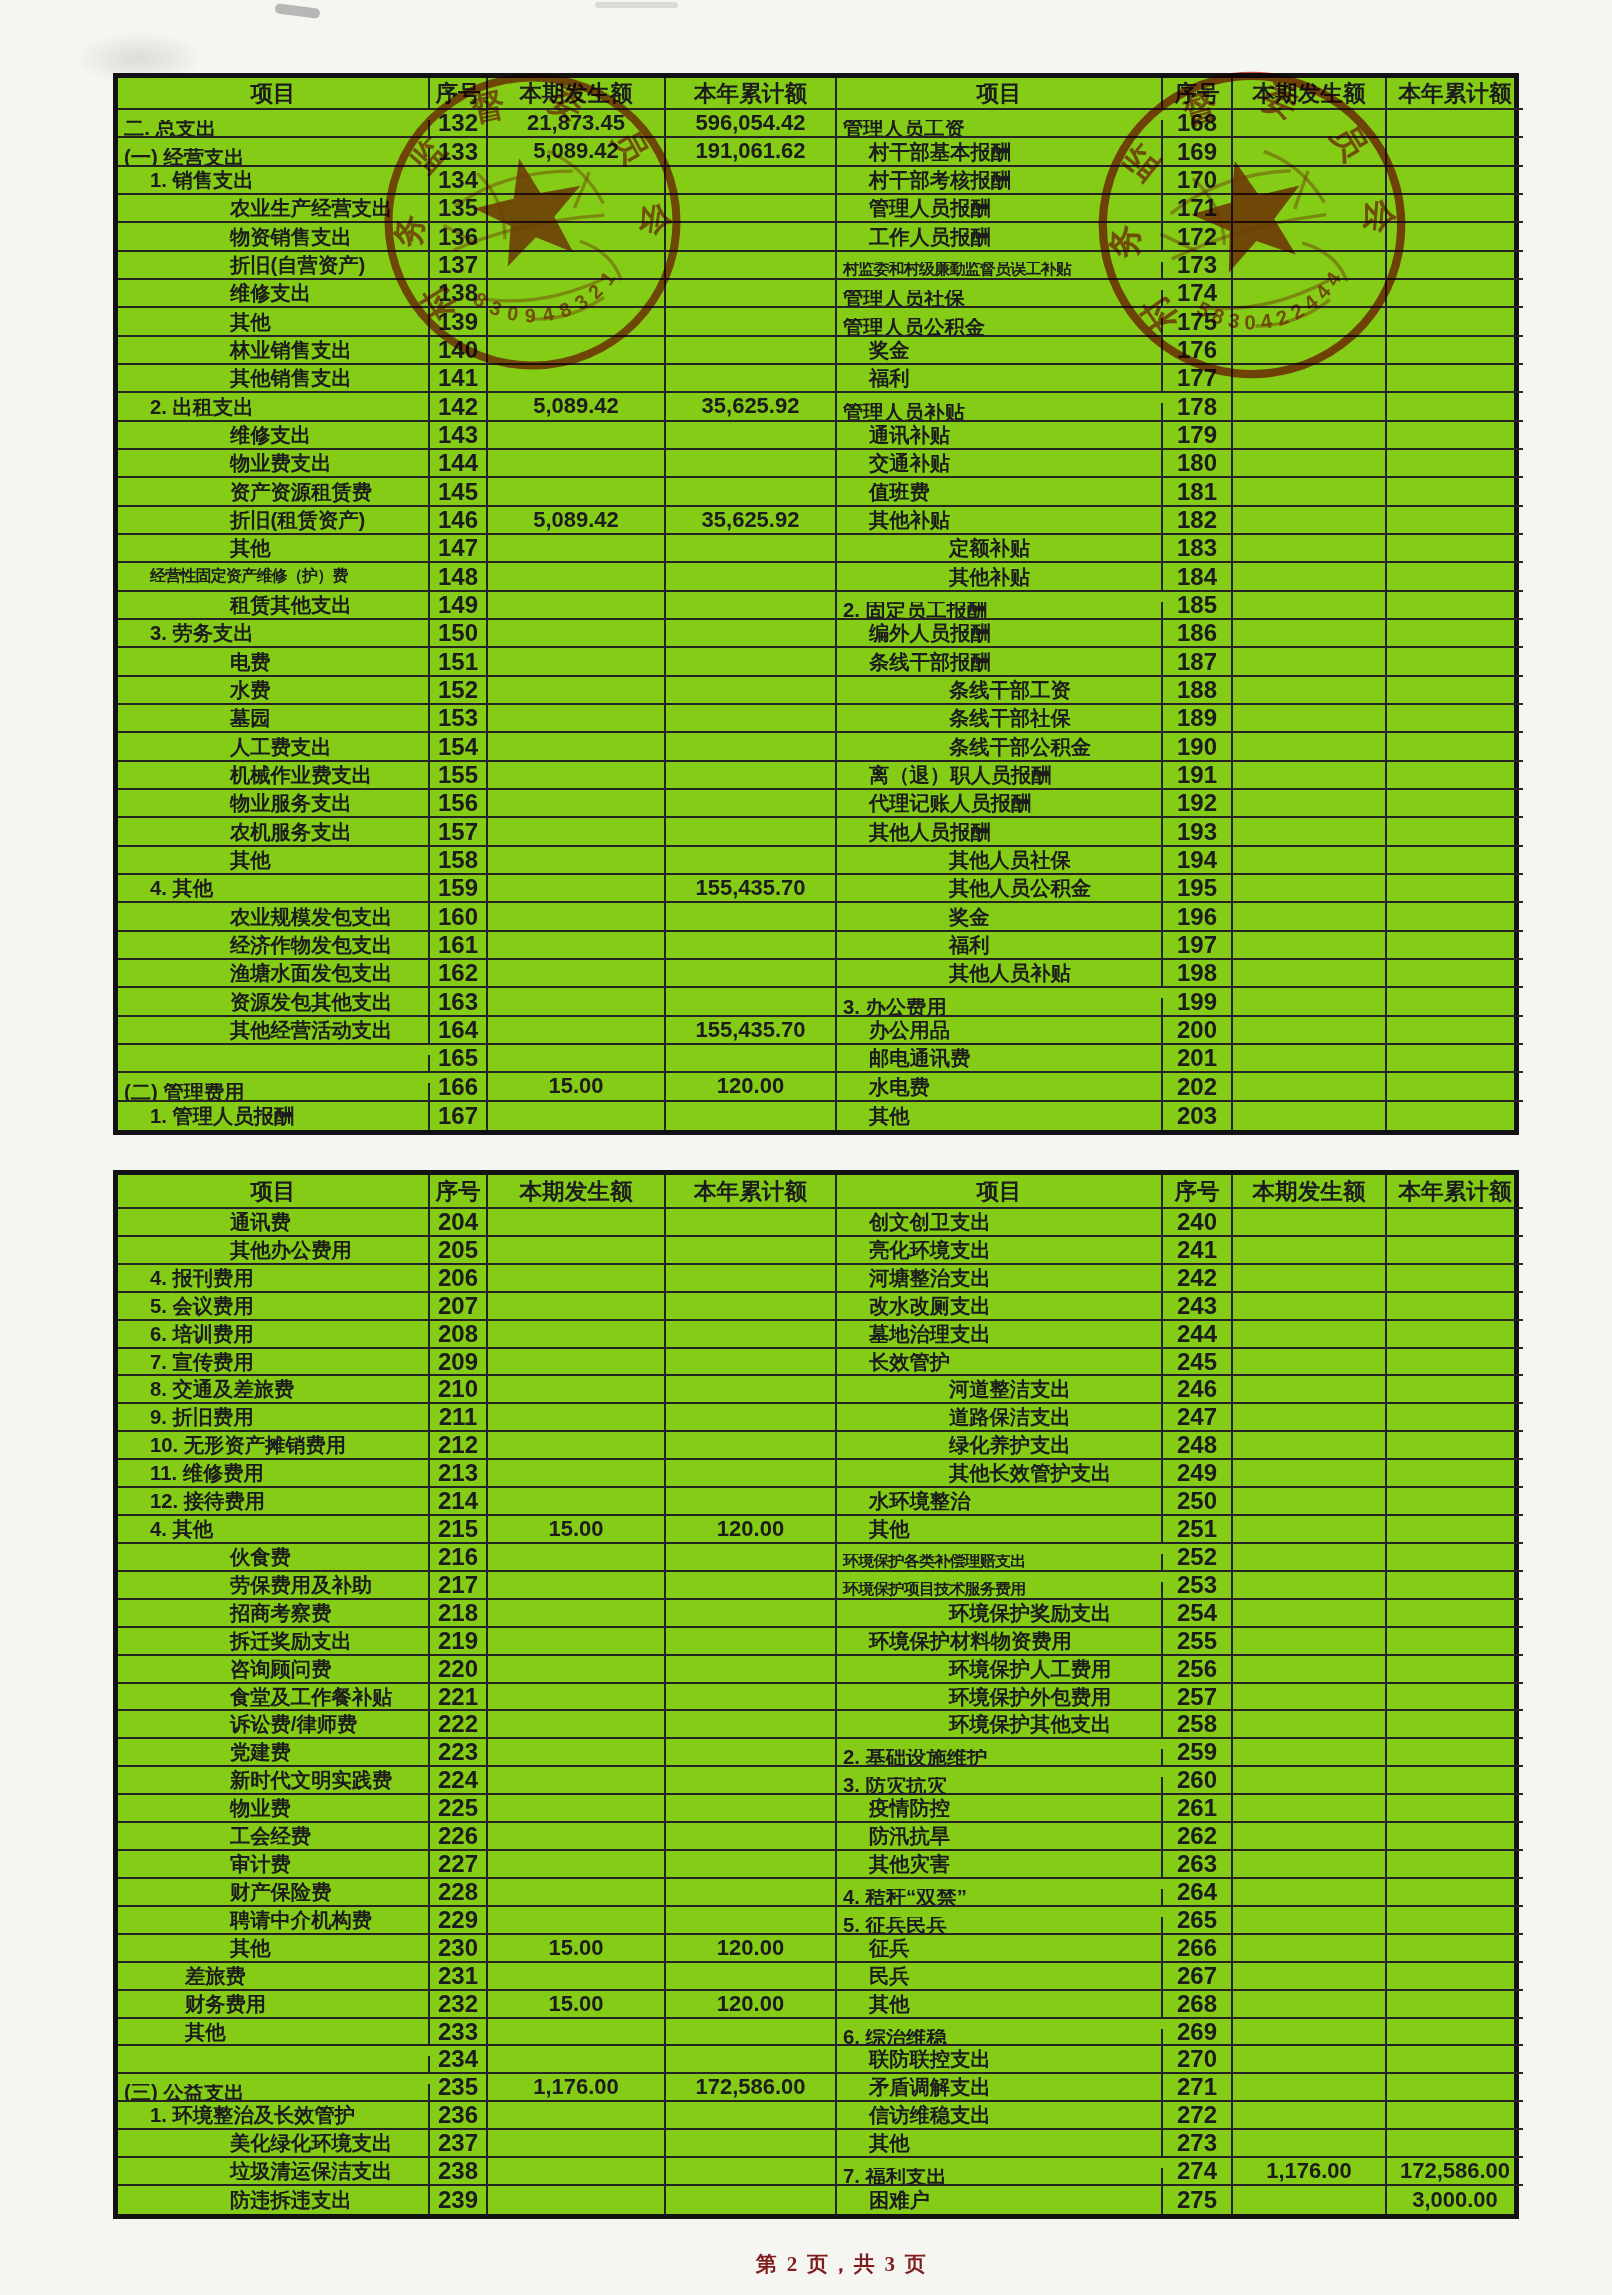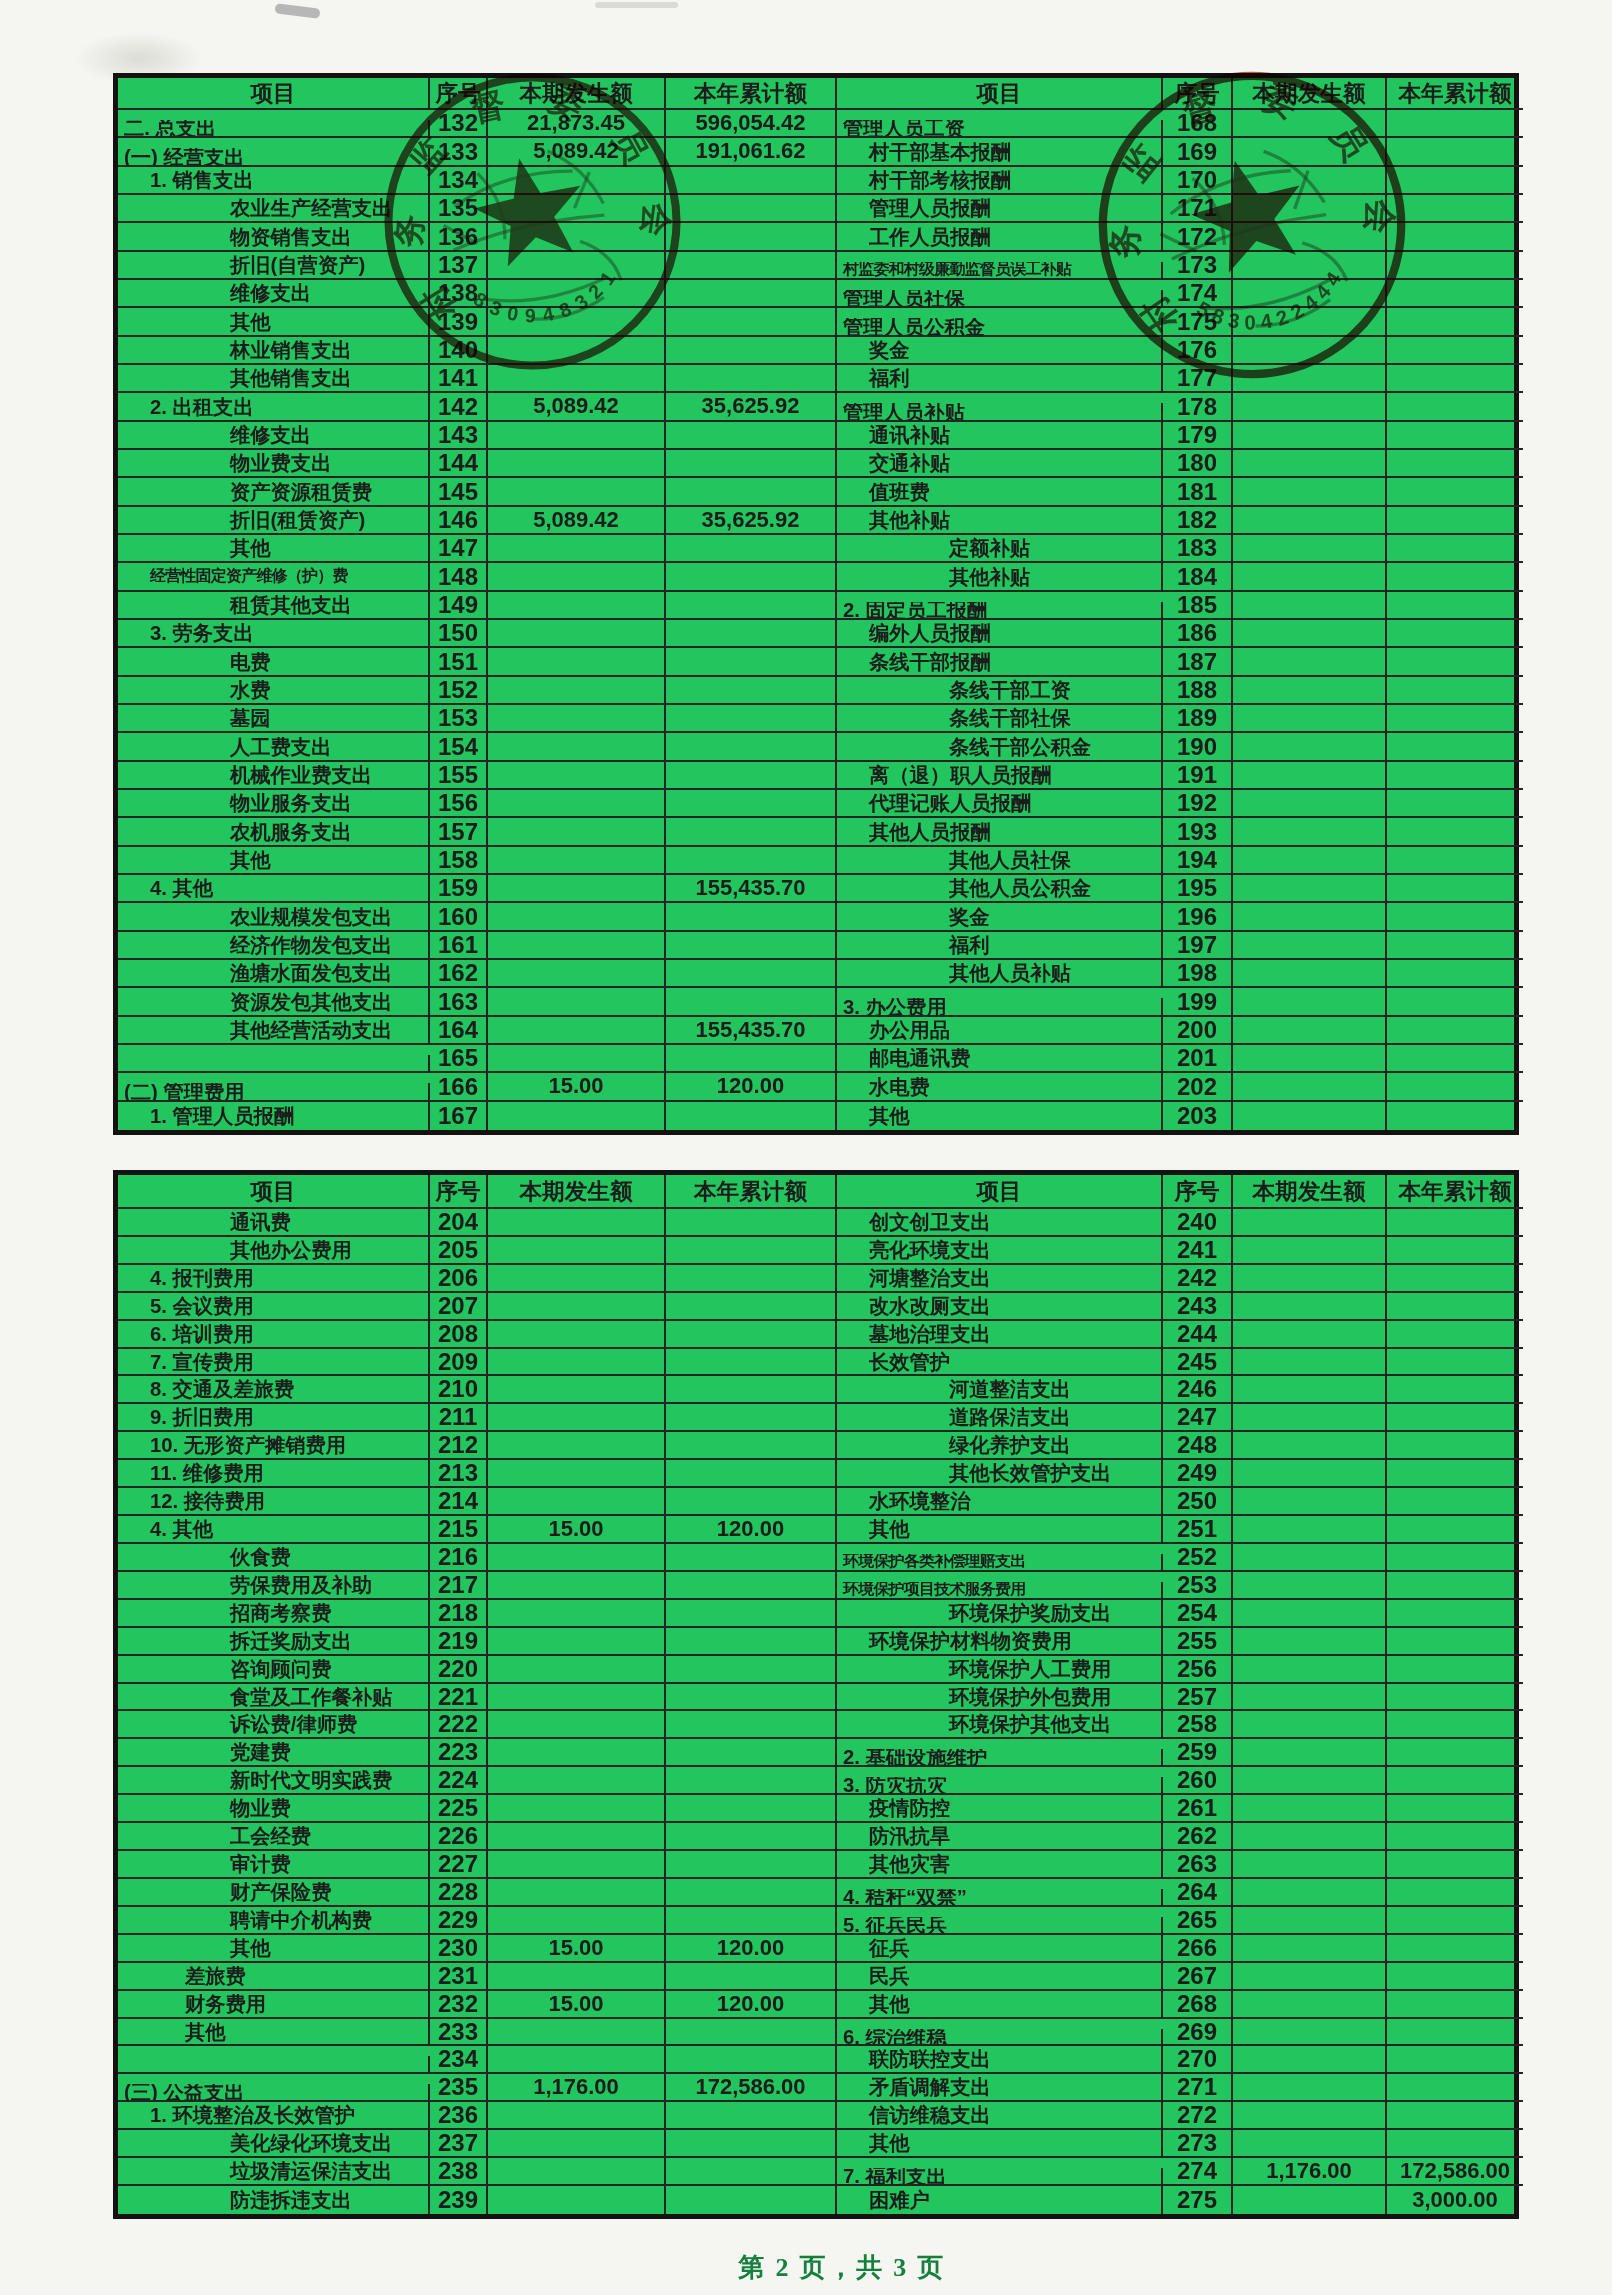--- a/index.html
+++ b/index.html
@@ -5,21 +5,21 @@
   html,body{margin:0;padding:0;}
   body{
     width:1613px;height:2295px;position:relative;
     background:#f5f5f1;
     font-family:"Liberation Sans", sans-serif;
     color:#1c1c1c;
   }
   .sheet{
     position:absolute;left:113px;width:1406px;
     border:5.3px solid #121212;
-    background:#22c55e;
+    background:#84cc16;
     display:grid;
     box-sizing:border-box;
   }
   .c{
     border-right:2.3px solid #242424;
     border-bottom:2.3px solid #242424;
     display:flex;align-items:center;
     overflow:hidden;white-space:nowrap;
     box-sizing:border-box;
     background:transparent;
@@ -31,21 +31,21 @@
   .item.small{font-size:16px;font-weight:700;letter-spacing:-0.8px;}
   .ind0{padding-left:6px;margin-top:10px;}
   .ind1{padding-left:32px;}
   .ind2{padding-left:112px;}
   .ind3{padding-left:67px;}
   .seq{justify-content:center;font-size:24px;font-weight:600;}
   .amt{justify-content:center;font-size:22px;font-weight:600;}
   .footer{
     position:absolute;left:712px;top:2250px;width:260px;
     text-align:center;font-family:"Liberation Serif", serif;
-    font-size:26px;font-weight:600;letter-spacing:2.3px;color:#15803d;
+    font-size:21px;font-weight:600;letter-spacing:2.3px;color:#7f1d1d;
   }
   .stamp{
     position:absolute;
     mix-blend-mode:multiply;
     opacity:0.9;
     pointer-events:none;
   }
   .smudge{position:absolute;pointer-events:none;}
 </style>
 </head>

